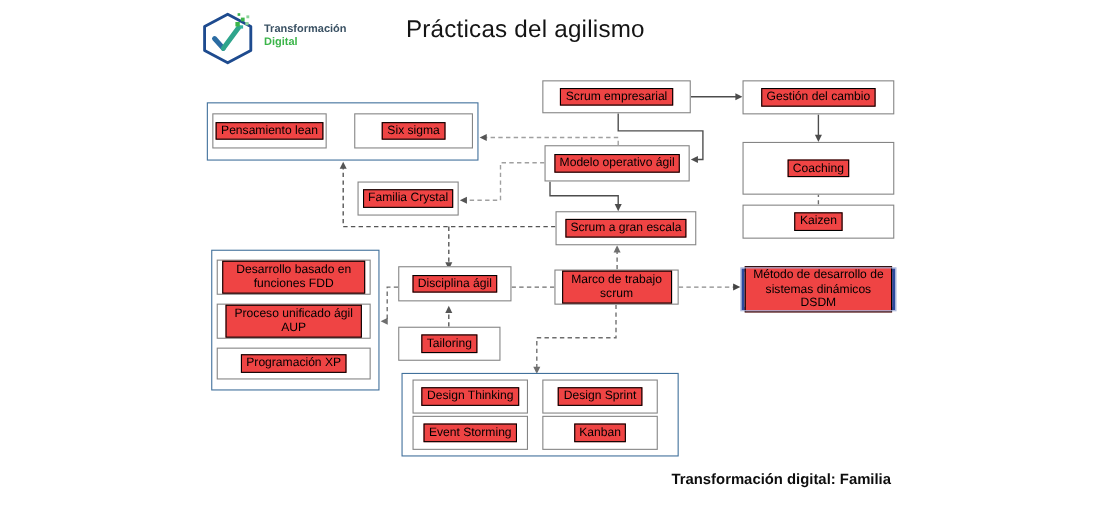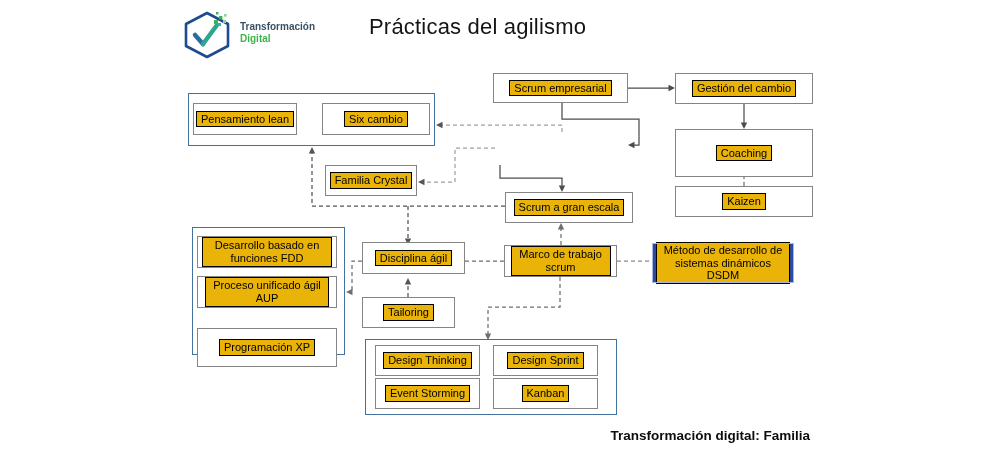--- a/index.html
+++ b/index.html
@@ -6,21 +6,21 @@
   .canvas{position:relative;width:1000px;height:461px;background:#ffffff;overflow:hidden;
           font-family:"Liberation Sans",sans-serif;color:#000;}
   .title{position:absolute;left:369px;top:14px;font-size:22px;color:#141414;letter-spacing:.2px;}
   .caption{position:absolute;top:428px;right:190px;font-size:13.5px;font-weight:bold;color:#0d0d0d;}
   .logo-text{position:absolute;left:240px;top:21px;line-height:1.15;font-weight:bold;}
   .logo-text .l1{font-size:10px;color:#3a5163;display:block;}
   .logo-text .l2{font-size:10px;color:#3cb54a;display:block;}
   svg.edges{position:absolute;left:0;top:0;width:1000px;height:461px;pointer-events:none;z-index:1;}
   .node{position:absolute;background:#fff;border:1px solid #858585;display:flex;
         align-items:center;justify-content:center;z-index:2;box-sizing:border-box;}
-  .node .lbl{border:1.4px solid #000;background:#eab308;padding:1px 4px;font-size:11px;
+  .node .lbl{border:1.4px solid #000;background:#ef4444;padding:1px 4px;font-size:11px;
         line-height:1.18;text-align:center;white-space:nowrap;}
   .node .lbl.wrap{white-space:normal;}
   .group{position:absolute;background:#fff;border:1.6px solid #41719c;z-index:1;box-sizing:border-box;}
   .node.sel{border:3px solid #2c4a9e;outline:1px solid #aab6dd;}
   .w120{width:120px;} .w114{width:114px;} .w90{width:90px;} .w126{width:126px;}
 </style>
 </head>
 <body>
 
 <div class="canvas">
@@ -89,23 +89,26 @@
 
   <div class="node" style="left:675px;top:73px;width:138px;height:31px">
     <span class="lbl">Gestión del cambio</span>
     </div>
 
   <div class="node" style="left:193px;top:103px;width:104px;height:32px">
     <span class="lbl">Pensamiento lean</span>
     </div>
 
   <div class="node" style="left:322px;top:103px;width:108px;height:32px">
-    <span class="lbl">Six cambio</span>
+    <span class="lbl">Six sigma</span>
     </div>
 
+  <div class="node" style="left:495px;top:132px;width:132px;height:33px">
+    <span class="lbl">Modelo operativo ágil</span>
+    </div>
 
   <div class="node" style="left:675px;top:129px;width:138px;height:48px">
     <span class="lbl">Coaching</span>
     </div>
 
   <div class="node" style="left:325px;top:165px;width:92px;height:31px">
     <span class="lbl">Familia Crystal</span>
     </div>
 
   <div class="node" style="left:675px;top:186px;width:138px;height:31px">
@@ -117,33 +120,33 @@
     </div>
 
   <div class="node" style="left:197px;top:236px;width:140px;height:32px">
     <span class="lbl wrap w120">Desarrollo basado en funciones FDD</span>
     </div>
 
   <div class="node" style="left:197px;top:276px;width:140px;height:32px">
     <span class="lbl wrap w114">Proceso unificado ágil AUP</span>
     </div>
 
-  <div class="node" style="left:197px;top:328px;width:140px;height:39px">
+  <div class="node" style="left:197px;top:316px;width:140px;height:29px">
     <span class="lbl">Programación XP</span>
     </div>
 
   <div class="node" style="left:362px;top:242px;width:103px;height:32px">
     <span class="lbl">Disciplina ágil</span>
     </div>
 
   <div class="node" style="left:504px;top:245px;width:113px;height:32px">
     <span class="lbl wrap w90">Marco de trabajo scrum</span>
     </div>
 
-  <div class="node sel" style="left:653px;top:244px;width:140px;height:38px">
+  <div class="node sel" style="left:674px;top:244px;width:140px;height:38px">
     <span class="lbl wrap w126">Método de desarrollo de sistemas dinámicos DSDM</span>
     </div>
 
   <div class="node" style="left:362px;top:297px;width:93px;height:31px">
     <span class="lbl">Tailoring</span>
     </div>
 
   <div class="node" style="left:375px;top:345px;width:105px;height:31px">
     <span class="lbl">Design Thinking</span>
     </div>

